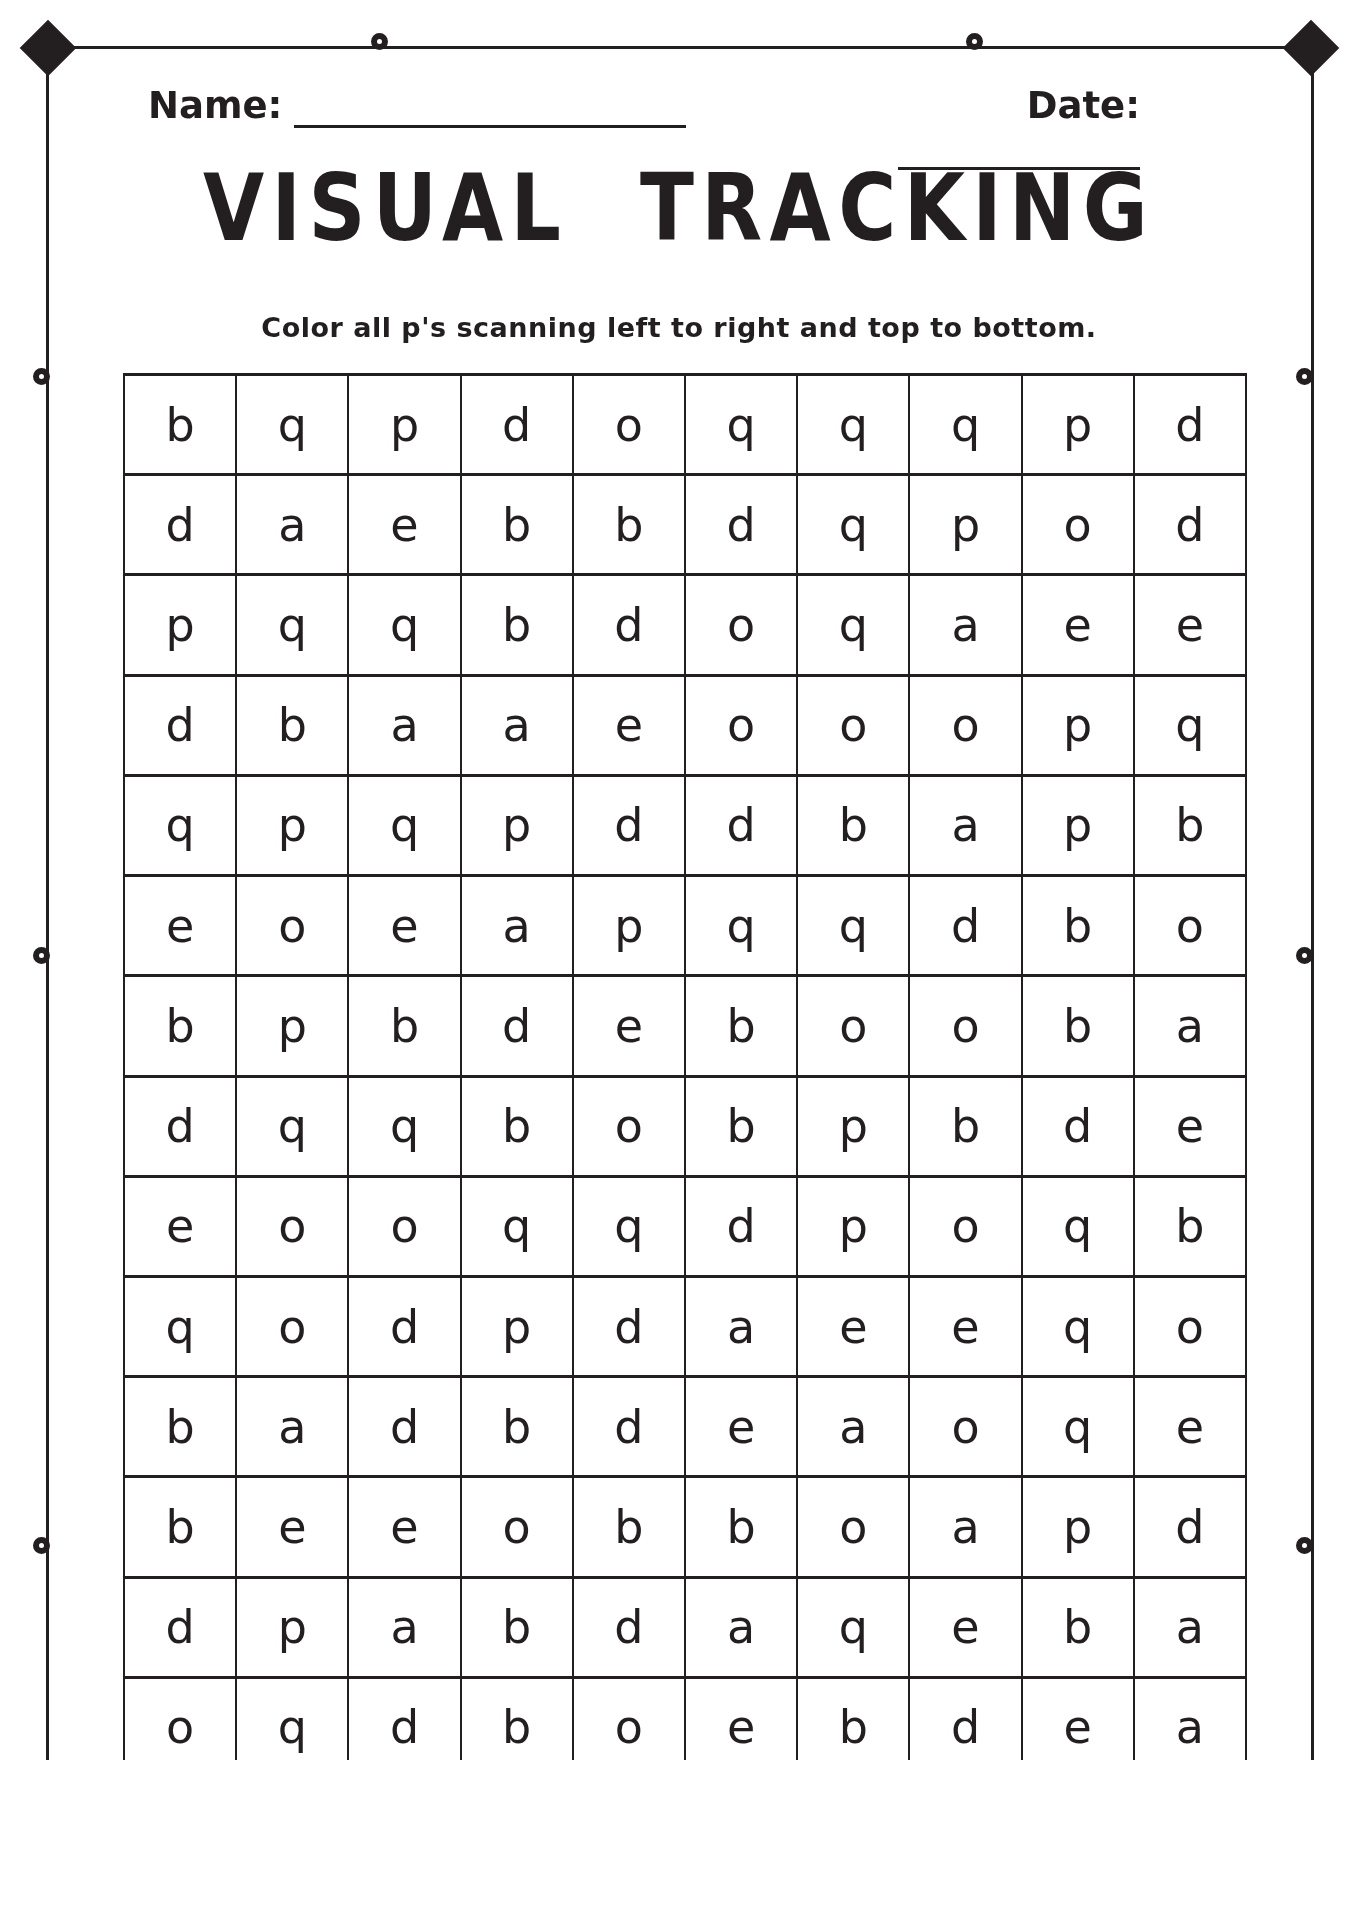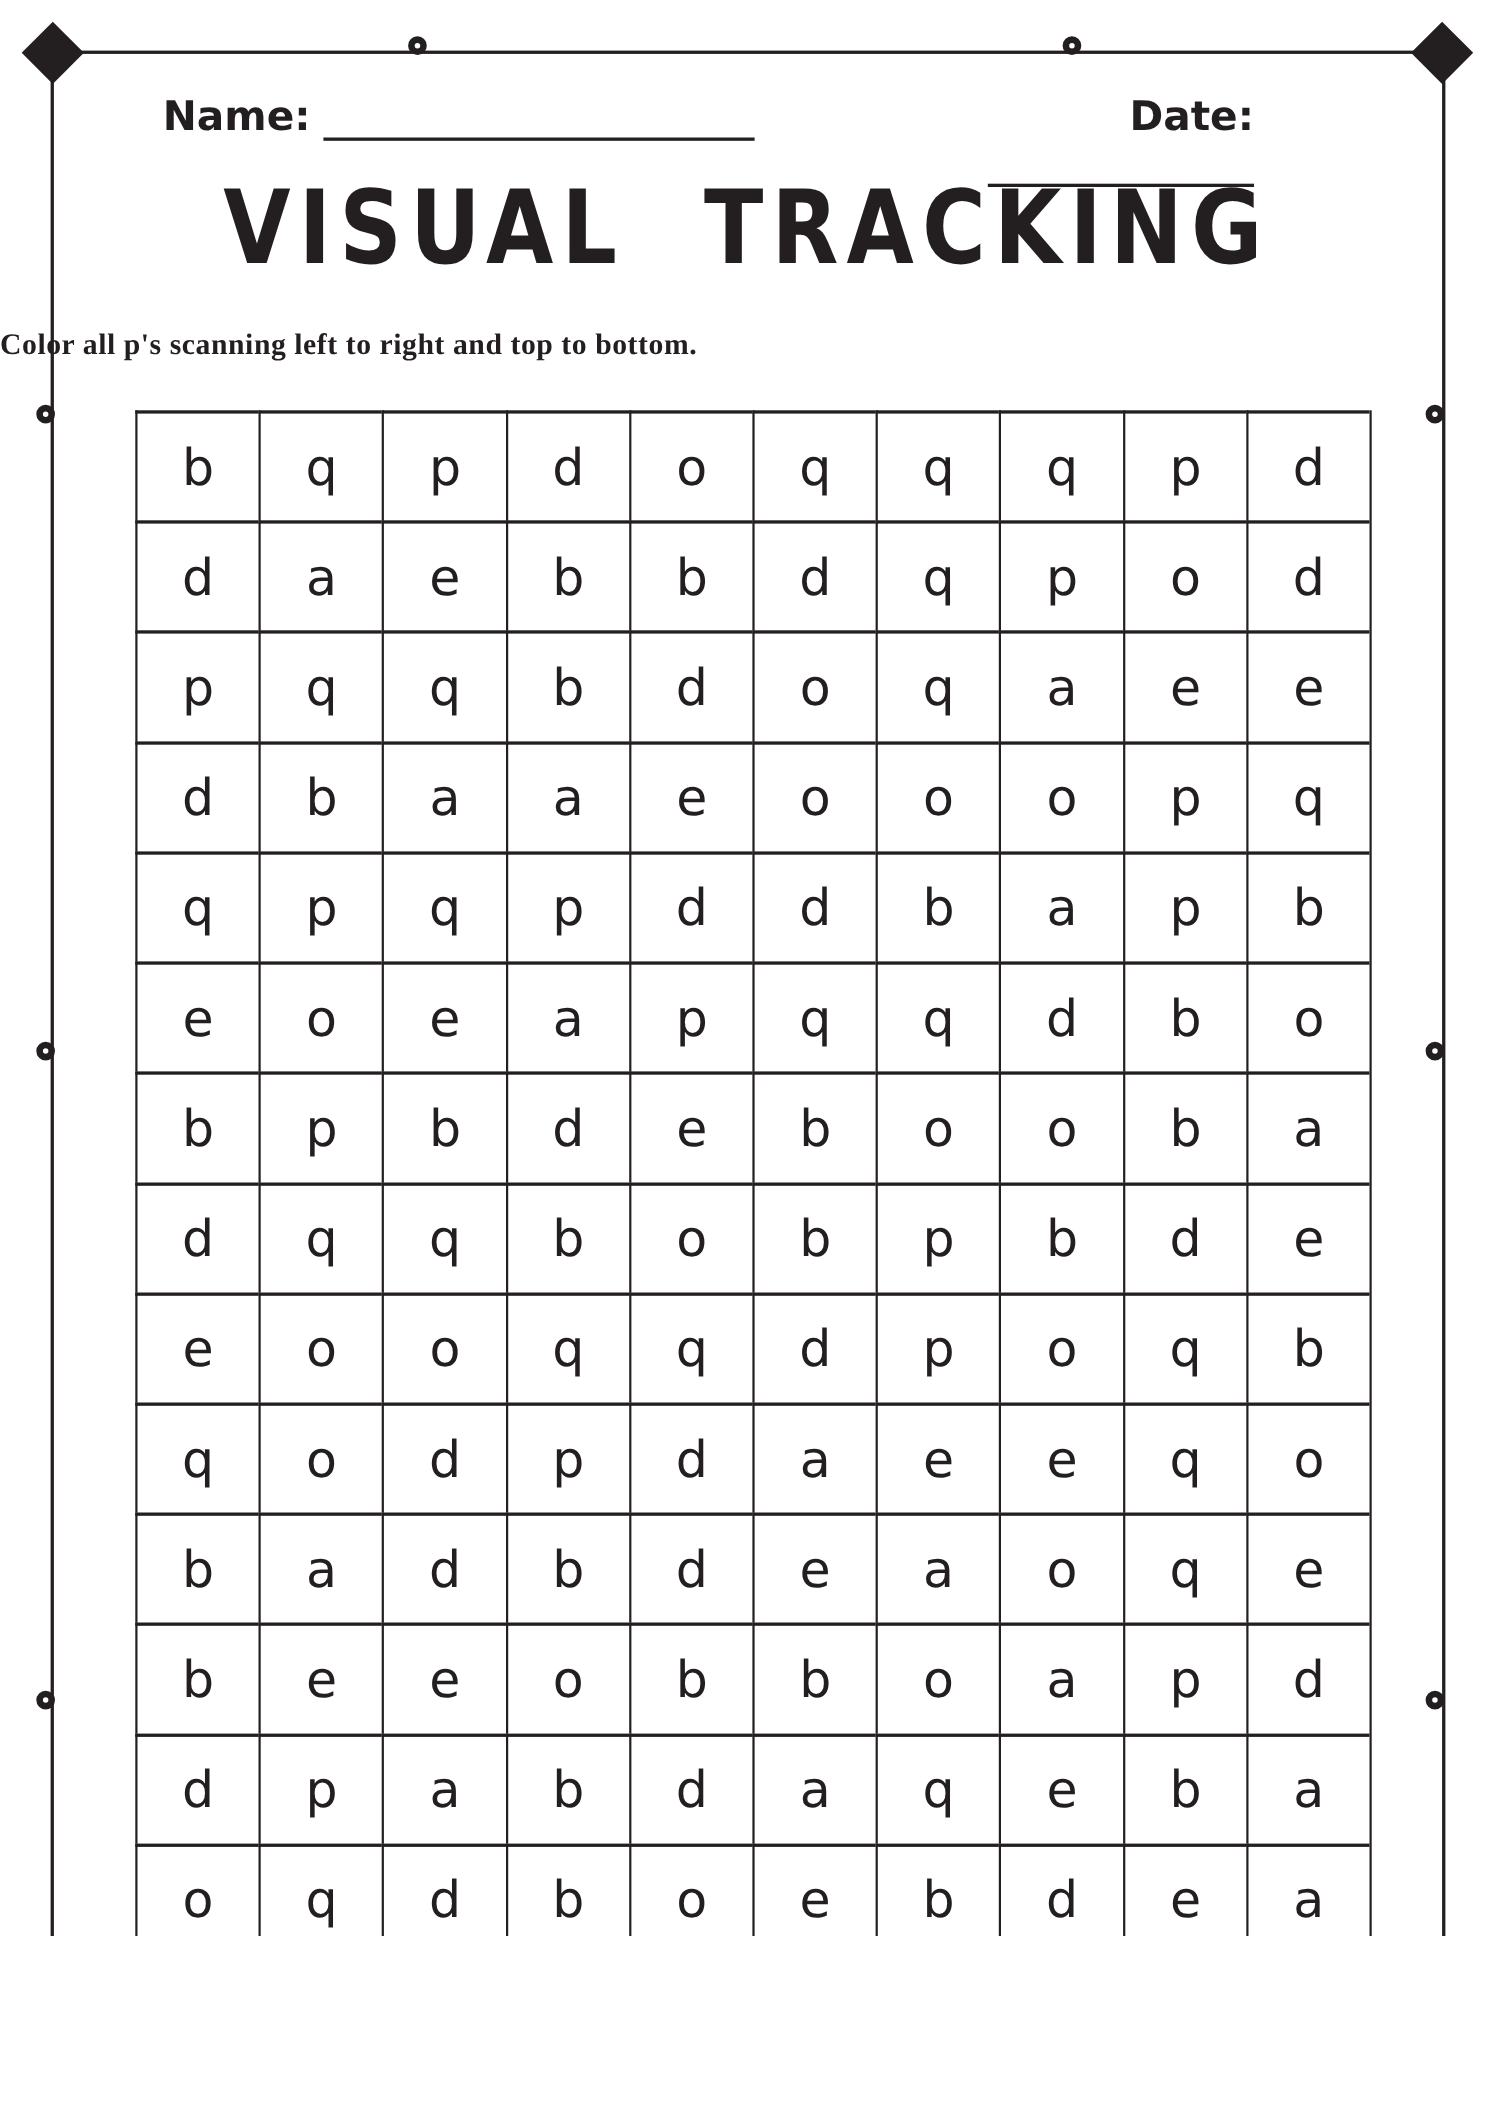--- a/index.html
+++ b/index.html
@@ -36,22 +36,22 @@
   .write-line { display: inline-block; border-bottom: 3px solid #231f20; height: 42px; margin-left: 12px; }
   .name-line { width: 392px; }
   .date-line { width: 242px; }
 
   
   .title { position: absolute; left: 0; right: 0; top: 158px; text-align: center;
            font-size: 86px; font-weight: bold; letter-spacing: 8px; word-spacing: 40px;
            transform: scale(0.92, 1.08); white-space: nowrap; }
 
   
-  .instruction { position: absolute; left: 0; right: 0; top: 298px; 
-                 font-size: 27px; font-weight: bold; letter-spacing: 0.5px; font-family: Liberation Serif, serif; }
+  .instruction { position: absolute; left: 0; right: 0; top: 312px; text-align: center;
+                 font-size: 27px; font-weight: bold; letter-spacing: 0.5px; }
 
   
   .grid { position: absolute; left: 123px; top: 373px; width: 1124px; height: 1406px;
           display: grid; grid-template-columns: repeat(10, 1fr); grid-template-rows: repeat(14, 1fr);
           border-right: 2px solid #231f20; border-bottom: 3px solid #231f20; background: #ffffff; }
   .cell { border-left: 2px solid #231f20; border-top: 3px solid #231f20;
           display: flex; align-items: center; justify-content: center;
           font-size: 46px; color: #231f20; }
 </style>
 </head>

